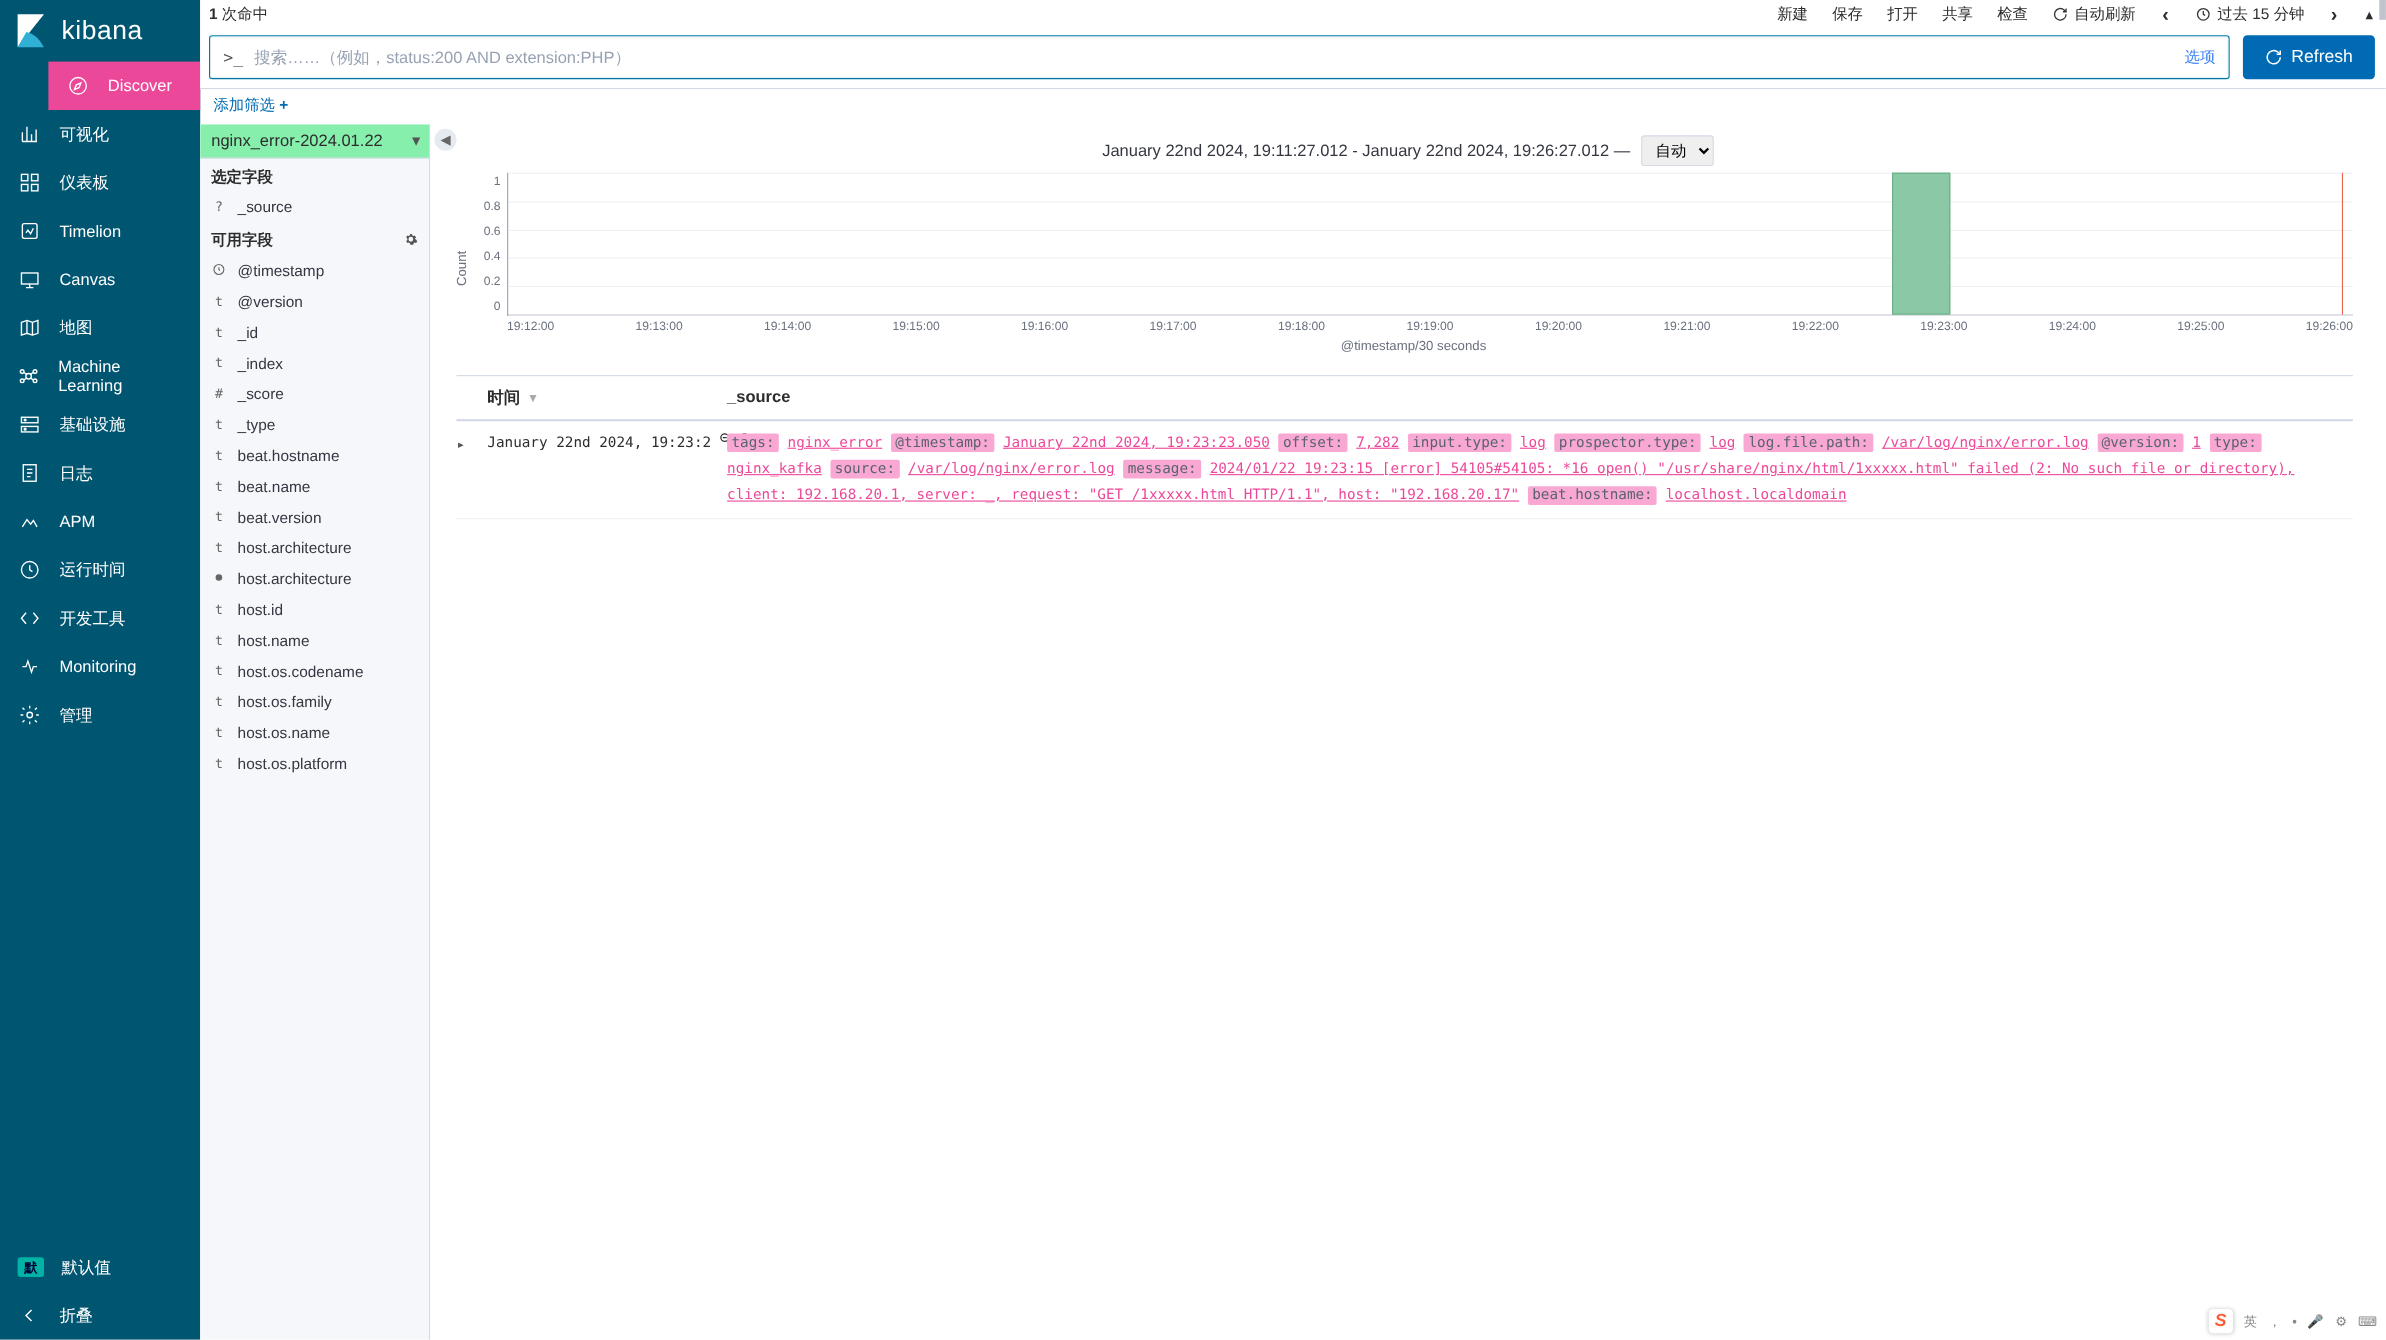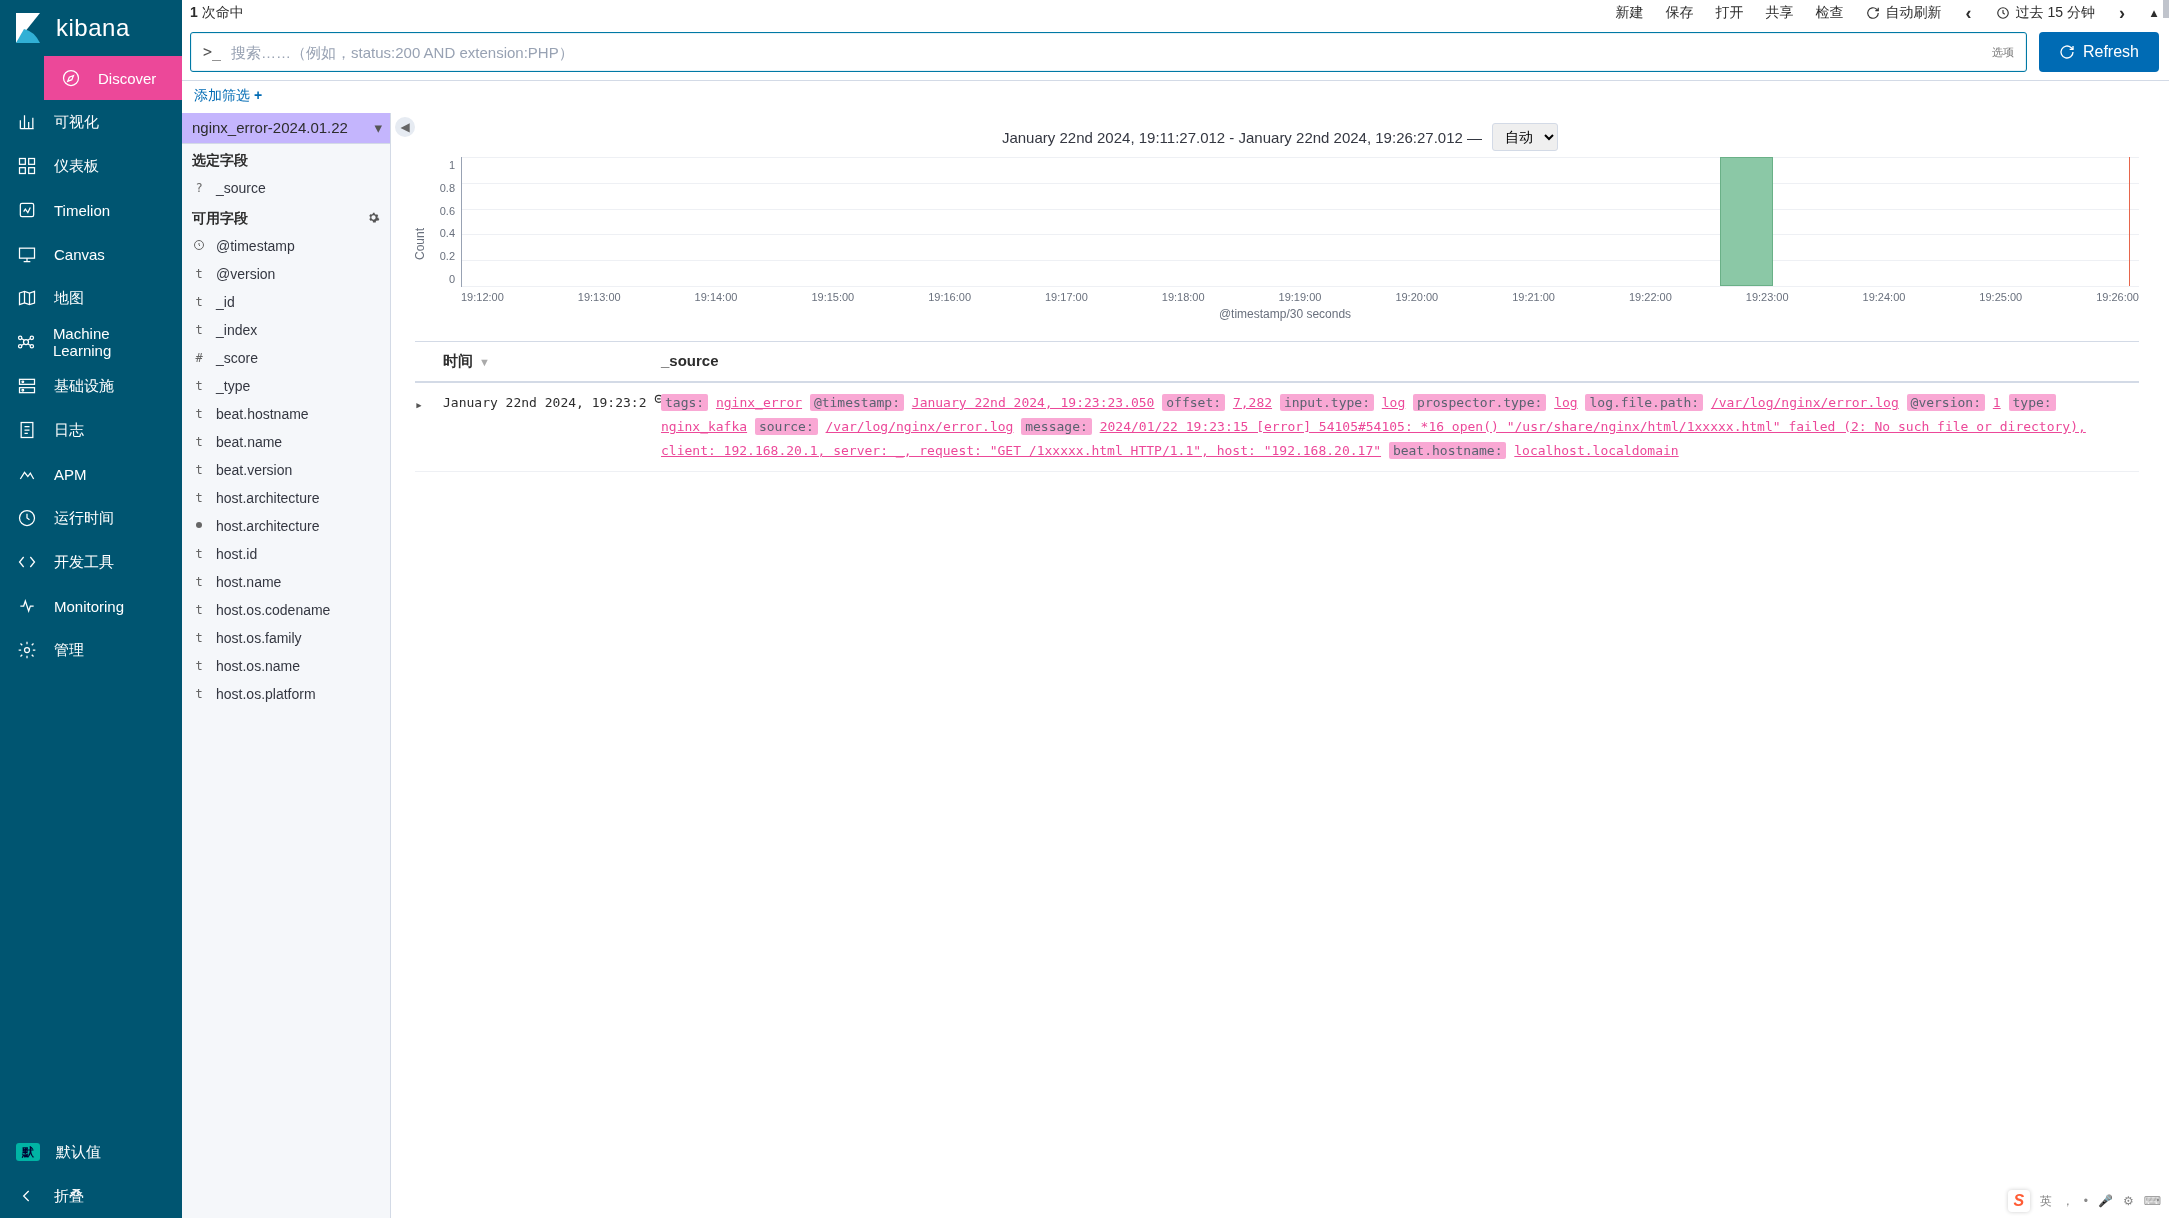--- a/index.html
+++ b/index.html
@@ -28,31 +28,31 @@
 .hitcount b { font-weight:700; }
 .topacts { margin-left:auto; display:flex; align-items:center; gap:22px; }
 .topacts span, .topacts .ta { cursor:pointer; }
 .ta-ico { display:inline-flex; align-items:center; gap:6px; }
 .nav-arrow { font-size:18px; font-weight:700; cursor:pointer; padding:0 2px; }
 .toprow2 { display:flex; align-items:center; gap:12px; padding:6px 10px 8px 8px; }
 .searchbox { flex:1; display:flex; align-items:center; border:1px solid #0079a5; border-radius:3px; height:40px; padding:0 12px; box-shadow:0 0 0 1px rgba(0,121,165,0.1) inset; }
 .searchbox .prompt { font-family:Menlo,Consolas,monospace; font-size:15px; color:#555; margin-right:10px; }
 .searchbox input { flex:1; border:none; outline:none; font-size:15px; color:#333; }
 .searchbox input::placeholder { color:#98a2b3; }
-.searchbox .opts { color:#737373; font-size:11px; cursor:pointer; }
+.searchbox .opts { color:#3b82f6; font-size:14px; cursor:pointer; }
 .refresh-btn { background:#006bb4; color:#fff; border:none; border-radius:4px; height:40px; padding:0 20px; font-size:16px; display:flex; align-items:center; gap:8px; cursor:pointer; }
 .addfilter { padding:6px 10px 8px 12px; font-size:14px; }
 .addfilter a { color:#006bb4; text-decoration:none; cursor:pointer; }
 
 
 .body { flex:1; display:flex; min-height:0; }
 
 
 .fields { width:209px; flex-shrink:0; background:#f5f7fa; border-right:1px solid #d3dae6; display:flex; flex-direction:column; overflow:hidden; }
-.index-sel { display:flex; justify-content:space-between; background:#c4b5fd; border-bottom:1px solid #d3dae6; padding:6px 8px 6px 10px; font-size:15px; }
+.index-sel { display:flex; align-items:center; justify-content:space-between; background:#86efac; border-bottom:1px solid #d3dae6; padding:6px 8px 6px 10px; font-size:15px; }
 .index-sel .caret { color:#555; }
 .fsection-title { font-weight:700; font-size:14px; padding:8px 10px 4px; display:flex; align-items:center; justify-content:space-between; }
 .fsection-title .gear { color:#555; cursor:pointer; }
 .field-row { display:flex; align-items:center; gap:10px; padding:6px 10px; font-size:14px; cursor:pointer; }
 .ftype { width:14px; text-align:center; color:#666; font-family:Menlo,Consolas,monospace; font-size:12px; }
 .ftype svg { width:12px; height:12px; }
 .field-name { color:#343741; font-size:14px; }
 
 
 .results { flex:1; display:flex; flex-direction:column; min-width:0; overflow:auto; padding:0 0 20px 0; position:relative; }

